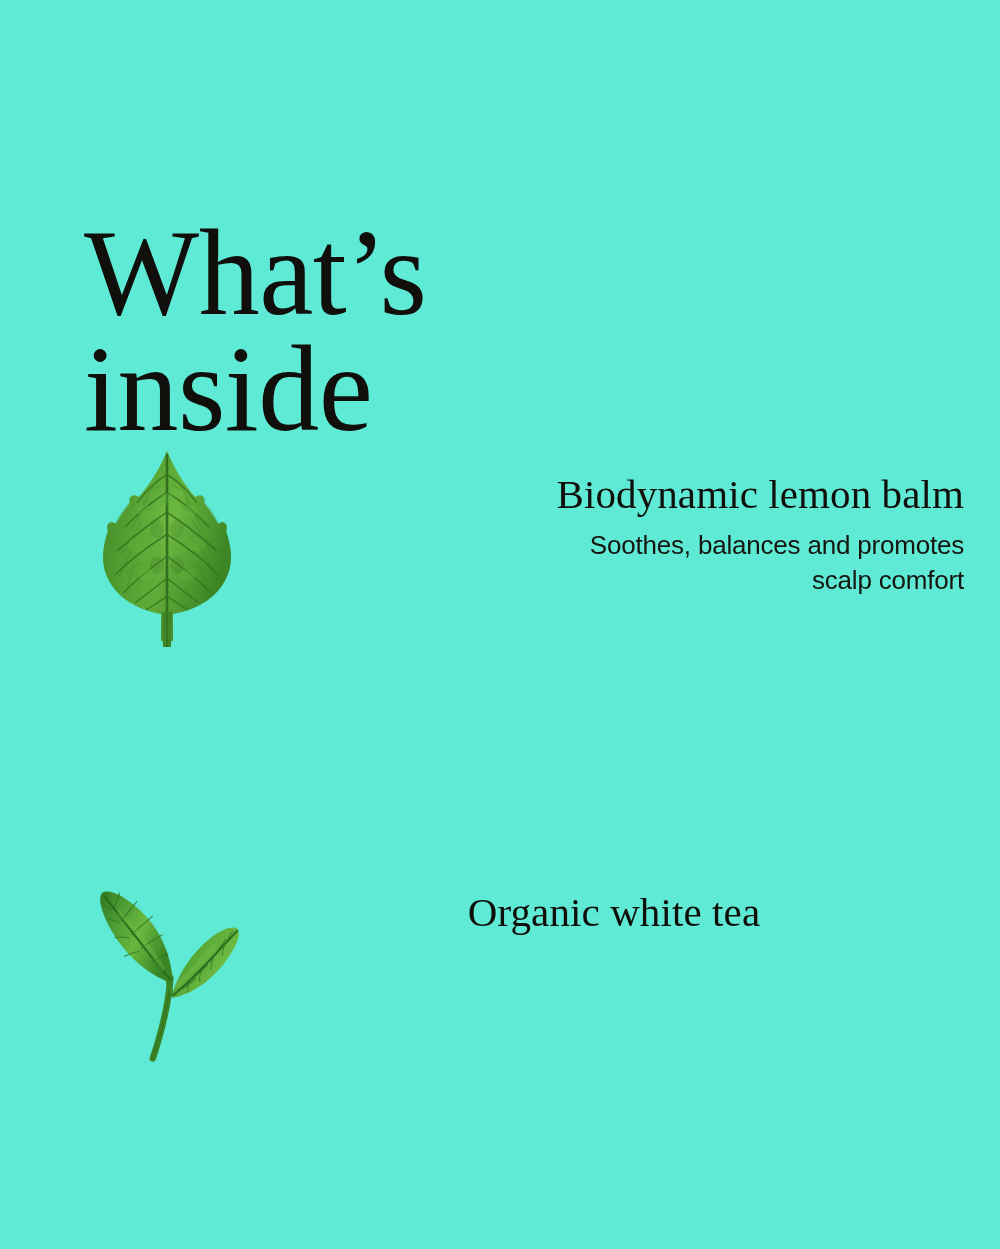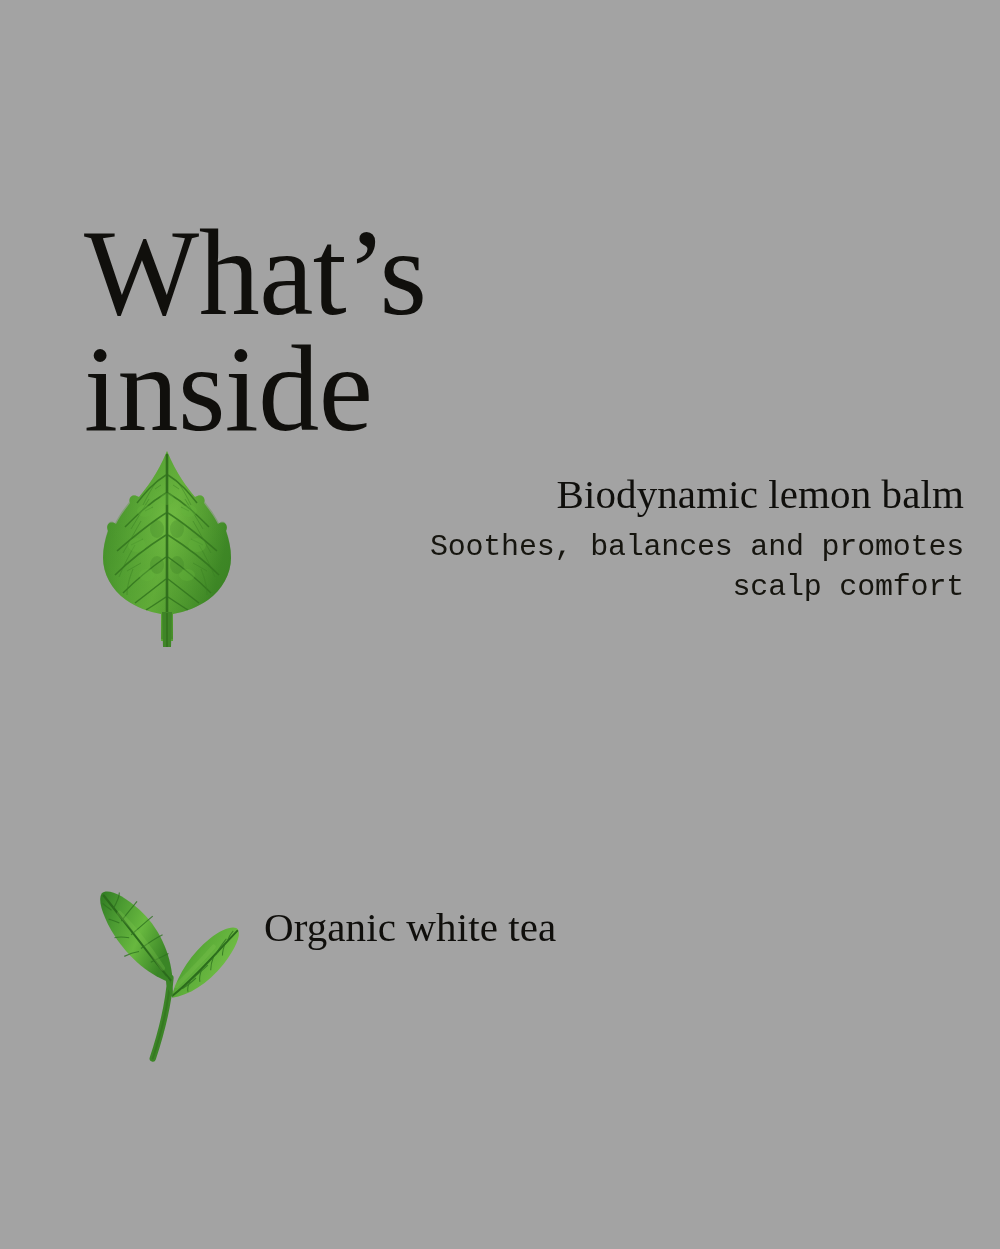--- a/index.html
+++ b/index.html
@@ -10,21 +10,21 @@
     width: 1000px;
     height: 1249px;
     background: #F1EEE4;
     font-family: "Liberation Sans", sans-serif;
     overflow: hidden;
   }
   .page {
     position: relative;
     width: 1000px;
     height: 1249px;
-    background: #a3a3a3;
+    background: #5eead4;
   }
 
   
   .headline {
     position: absolute;
     left: 84px;
     top: 133px;
     width: 620px;
     font-family: "Liberation Serif", "DejaVu Serif", serif;
     font-size: 122px;
@@ -69,35 +69,35 @@
   .ing-title {
     font-family: "Liberation Serif", "DejaVu Serif", serif;
     font-size: 41px;
     line-height: 1.05;
     color: #100F0C;
     font-weight: 400;
     margin: 0;
     letter-spacing: 0.1px;
   }
   .ing-desc {
-    font-family: Liberation Mono, monospace;
-    font-size: 30px;
+    font-family: Liberation Sans, sans-serif;
+    font-size: 26px;
     line-height: 1.33;
     color: #16150F;
     margin: 12px 0 0 0;
     font-weight: 400;
     white-space: pre-line;
     letter-spacing: -0.2px;
   }
 
   
   .item-1 .copy { top: 36px; text-align: right; }
   .item-1 .icon-wrap { top: 12px; }
 
-  .item-2 .copy { top: 252px; }
+  .item-2 .copy { top: 237px; text-align: center; }
   .item-2 .icon-wrap { top: 228px; }
 </style>
 </head>
 <body>
 
 <div class="page">
 
   <h1 class="headline">What’s
 inside</h1>
 

